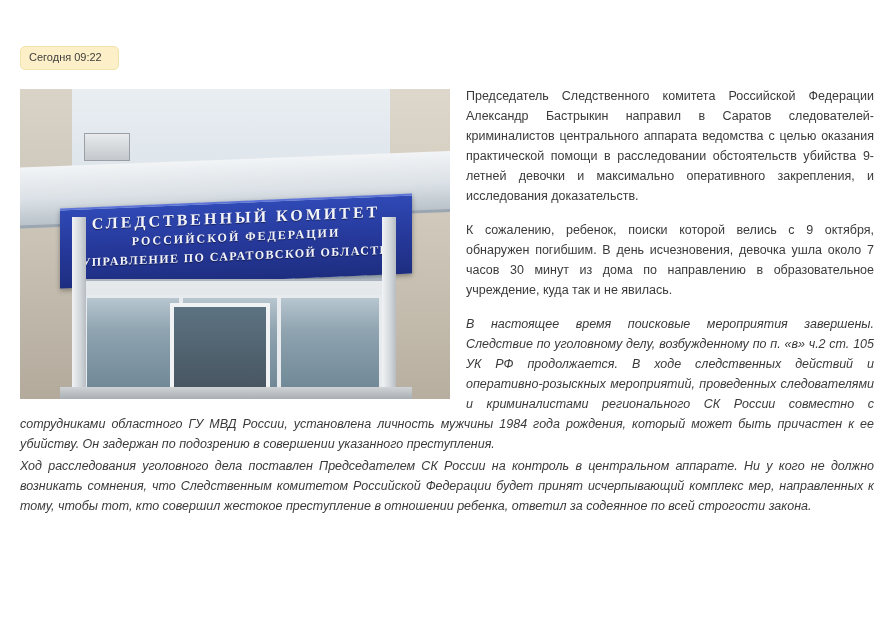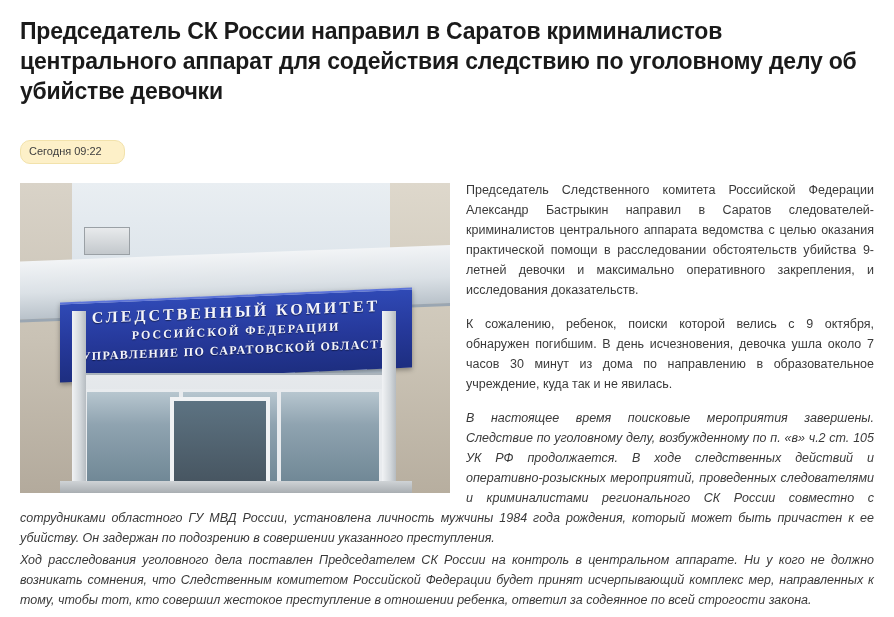--- a/index.html
+++ b/index.html
@@ -30,23 +30,23 @@
     margin: 4px 0 0 0;
     max-width: 860px;
   }
   .date-badge {
     display: inline-block;
     margin-top: 34px;
     background: #fdf0c8;
     color: #3d3d3d;
     font-size: 11px;
     line-height: 13px;
-    padding: 4px 22px 5px 8px;
+    padding: 4px 16px 5px 8px;
     border: 1px solid #f2e2ab;
-    border-radius: 10px;
+    border-radius: 5px;
   }
   .content {
     margin-top: 16px;
     position: relative;
   }
   .photo {
     float: left;
     width: 430px;
     height: 310px;
     margin: 3px 16px 6px 0;
@@ -132,21 +132,20 @@
   }
   .body-text p { margin: 0 0 14px 0; }
   .body-text p:last-child { margin-bottom: 0; font-style: italic; }
   .after-photo { clear: both; padding-top: 2px; }
 </style>
 </head>
 <body>
 
 <div class="page">
 
-  <h1 class="headline">Председатель СК России направил в Саратов криминалистов центрального аппарат для содействия следствию по уголовному делу об убийстве девочки</h1>
 
   <div class="date-badge">Сегодня 09:22</div>
 
   <div class="content">
 
     <div class="photo">
       <div class="ph-sky"></div>
       <div class="ph-wall-left"></div>
       <div class="ph-wall-right"></div>
       <div class="ph-ac"></div>

